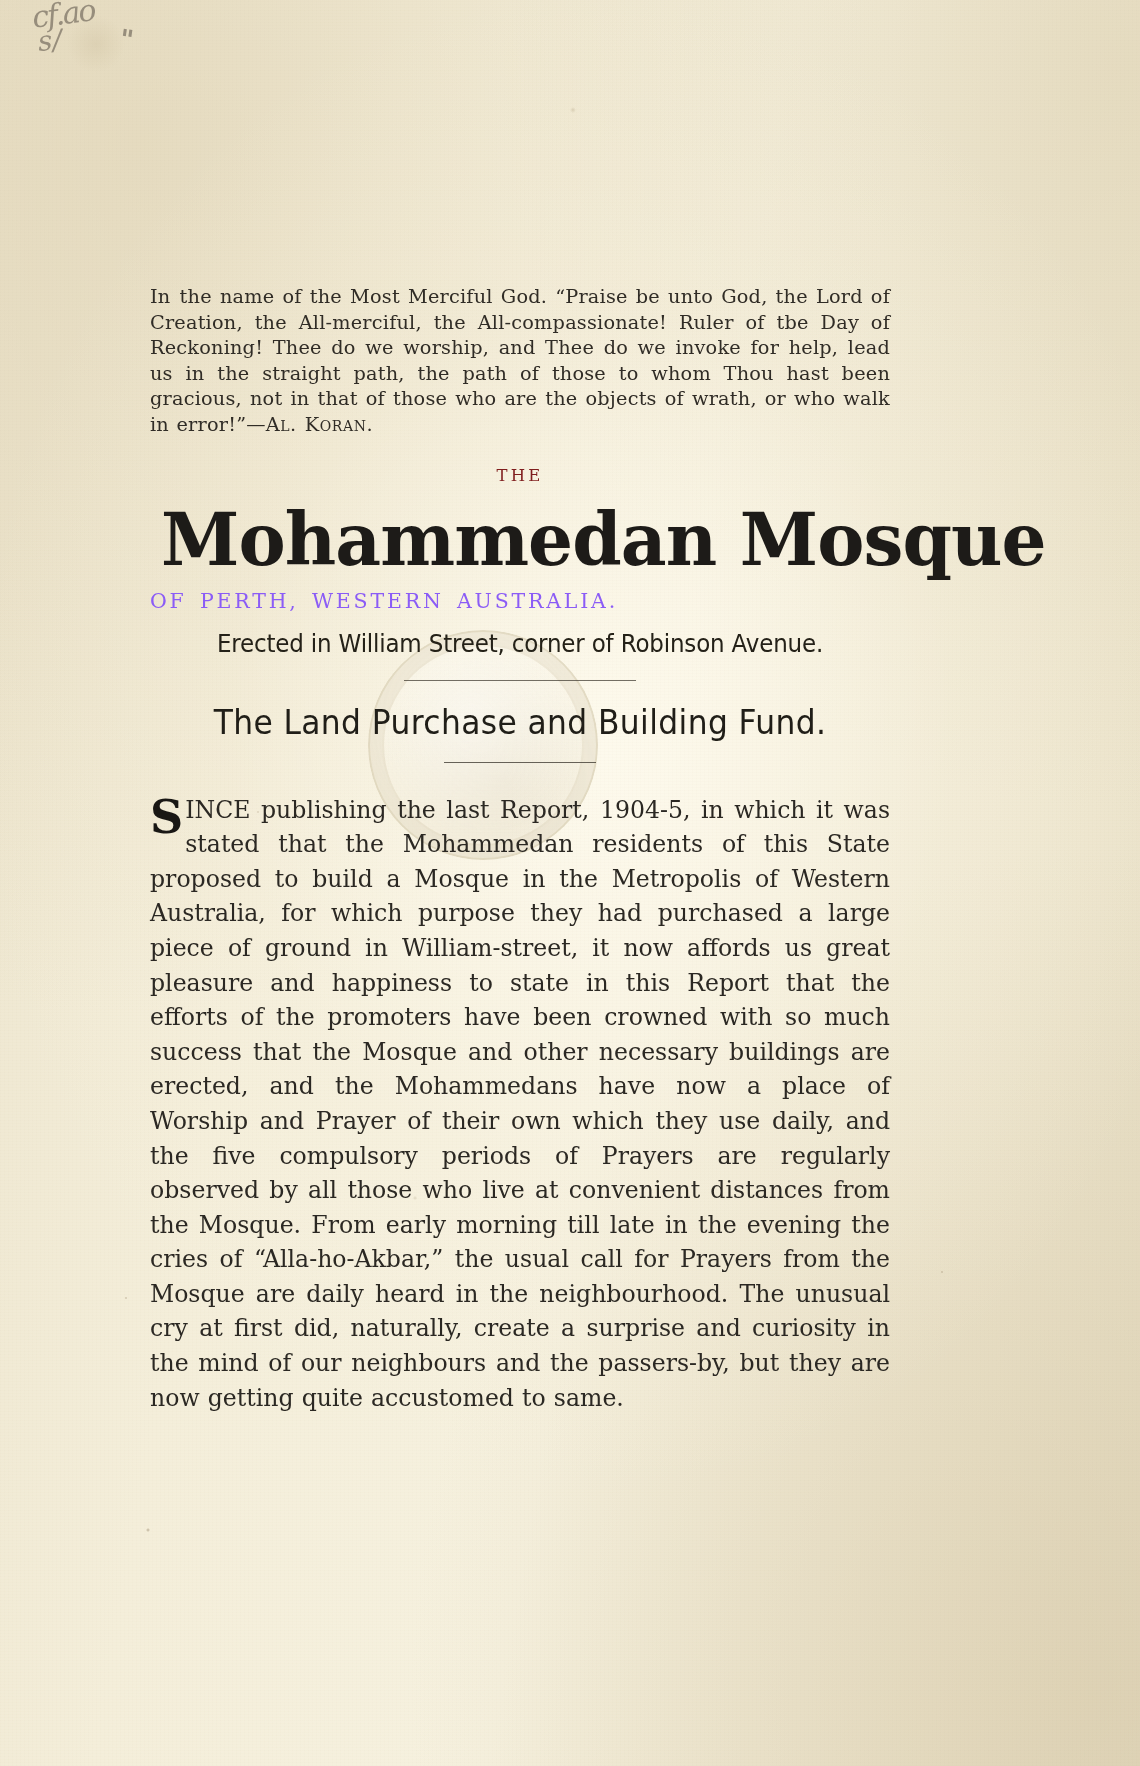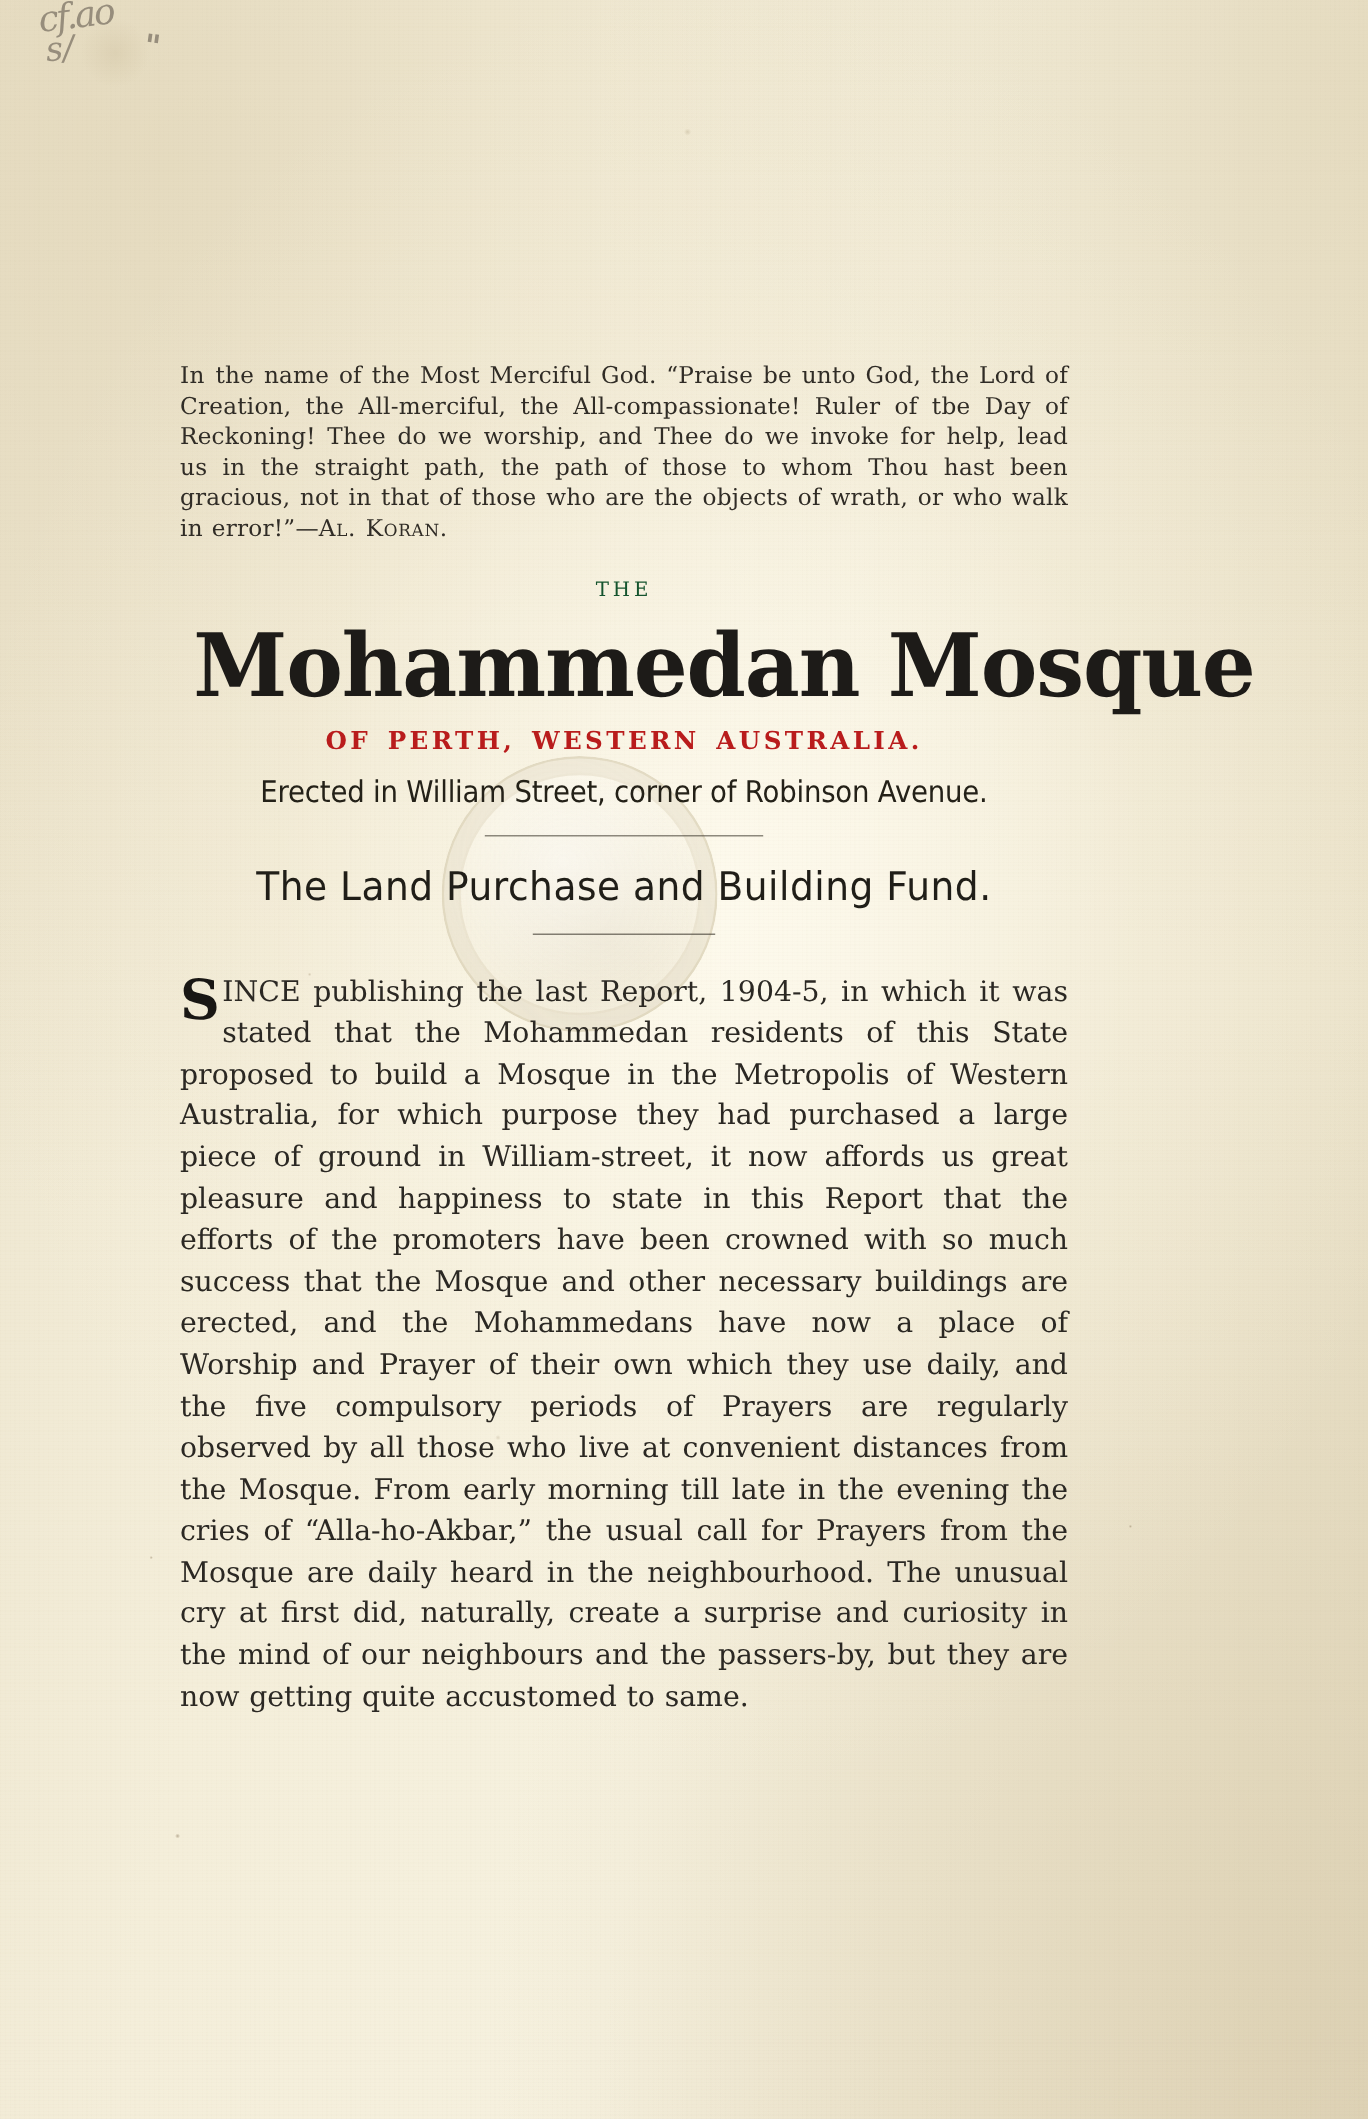--- a/index.html
+++ b/index.html
@@ -109,21 +109,21 @@
     font-size: 26px;
     font-weight: bold;
     transform: rotate(8deg);
     letter-spacing: -3px;
   }
 
   
   #content {
     position: absolute;
     left: 150px;
-    top: 16px;
+    top: 0;
     width: 740px;
     color: #2a2723;
   }
 
   .epigraph {
     margin-top: 284px;
     font-family: "DejaVu Serif", serif;
     font-size: 19.3px;
     line-height: 25.6px;
     text-align: justify;
@@ -136,21 +136,21 @@
     font-variant: small-caps;
     letter-spacing: 0.6px;
   }
 
   .the-line {
     margin-top: 28px;
     text-align: center;
     font-family: "DejaVu Serif", serif;
     font-size: 16.5px;
     letter-spacing: 3.2px;
-    color: #14532d;
+    color: #7f1d1d;
   }
 
   
   .main-title {
     margin-top: 10px;
     text-align: center;
     font-family: "DejaVu Serif", serif;
     font-size: 73px;
     line-height: 88px;
     font-weight: bold;
@@ -161,27 +161,26 @@
     transform: scaleX(0.97);
     font-feature-settings: normal;
   }
   .main-title .fraktur {
     font-family: "DejaVu Serif", serif;
     font-weight: bold;
   }
 
   .place-line {
     margin-top: 6px;
-    text-align: center;
+    text-align: left;
     font-family: "DejaVu Serif", serif;
     font-size: 20.5px;
     letter-spacing: 2.8px;
     word-spacing: 4px;
-    color: #b91c1c;
-    font-weight: bold;
+    color: #8b5cf6;
   }
 
   .erected-line {
     margin-top: 16px;
     text-align: center;
     font-family: "DejaVu Sans", sans-serif;
     font-size: 25px;
     letter-spacing: -0.2px;
     color: #242118;
     transform: scaleX(0.92);

